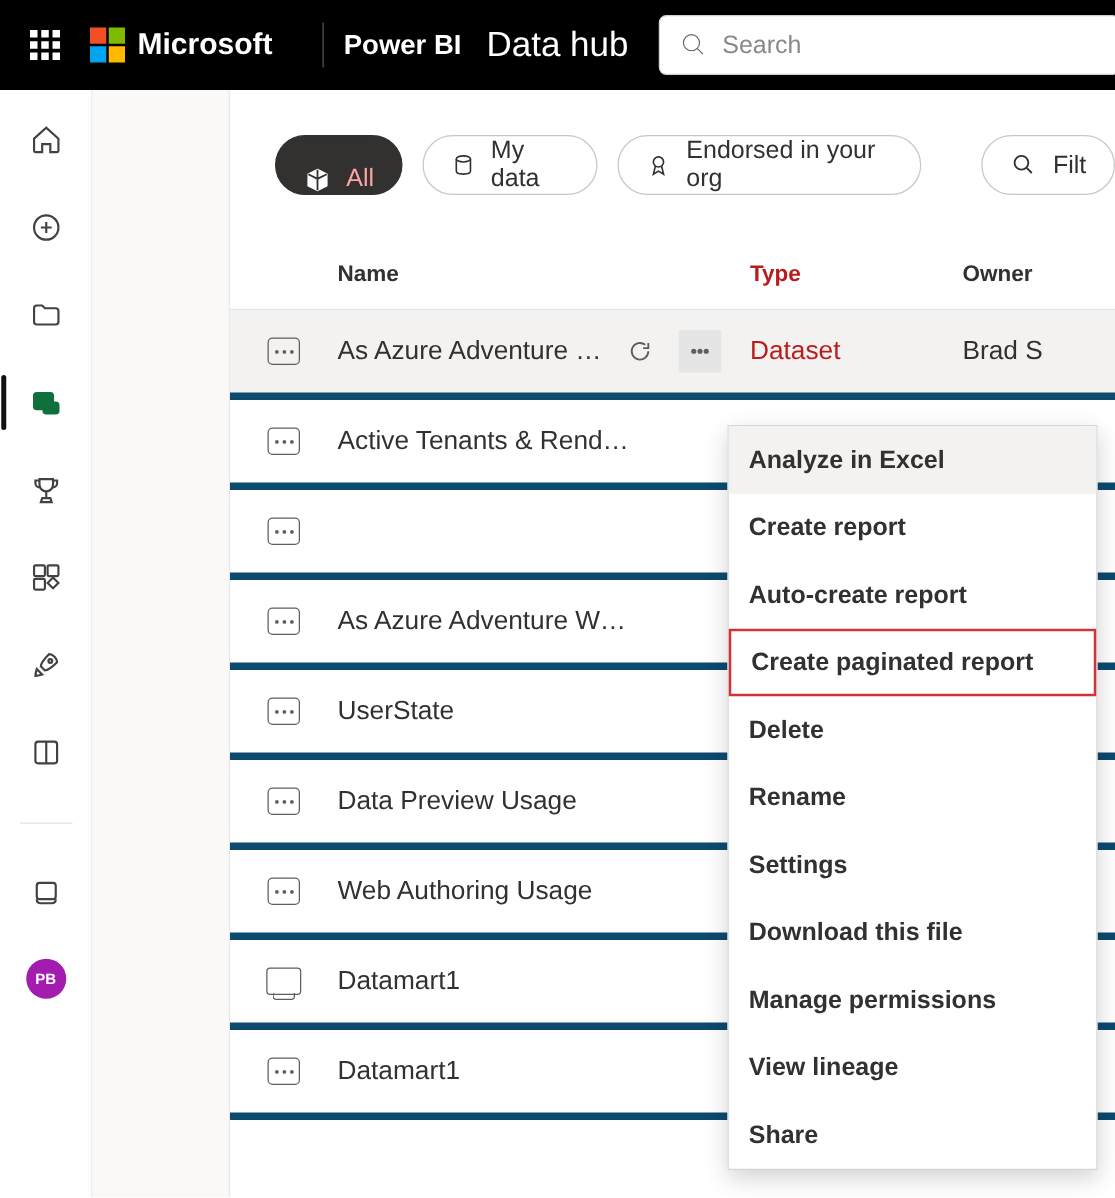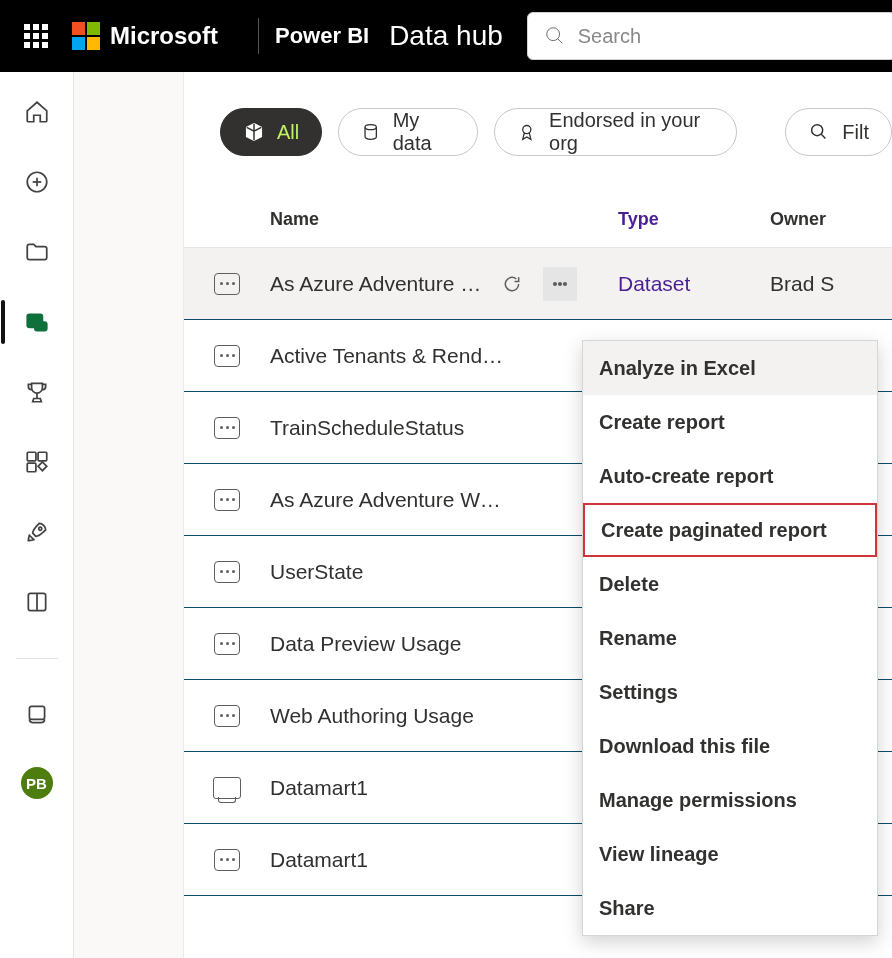--- a/index.html
+++ b/index.html
@@ -26,53 +26,53 @@
 
   
   .rail { width: 74px; background:#fff; border-right:1px solid #e6e6e6; display:flex; flex-direction:column; align-items:center; padding-top:22px; gap:34px; }
   .rail-item { width:36px; height:36px; display:flex; align-items:center; justify-content:center; color:#424242; cursor:pointer; border-left:3px solid transparent; margin-left:-3px;}
   .rail-item.active { color:#0f703b; }
   .rail-item.active-wrap { position:relative; }
   .rail-item.active-wrap::before { content:''; position:absolute; left:-19px; top:-4px; width:4px; height:44px; background:#111; border-radius:2px;}
   .rail-item svg { width:26px; height:26px; stroke:#424242; fill:none; stroke-width:1.6; }
   .rail-item.active svg { stroke:#0f703b; fill:#0f703b; }
   .rail-sep { width:42px; height:1px; background:#e1e1e1; margin:4px 0; }
-  .avatar { width:32px; height:32px; border-radius:50%; background:#4d7c0f; color:#fff; font-size:15px; font-weight:600; display:flex; align-items:center; justify-content:center; }
+  .avatar { width:32px; height:32px; border-radius:50%; background:#a21caf; color:#fff; font-size:12px; font-weight:600; display:flex; align-items:center; justify-content:center; }
 
   
   .band { width: 110px; background:#faf9f8; border-right:1px solid #eaeaea; }
 
   
   .main { flex:1; background:#fff; position:relative; }
 
   .chips { display:flex; gap:16px; padding: 36px 0 0 36px; }
   .chip { height:48px; border-radius:24px; border:1px solid #c7c7c7; background:#fff; display:flex; align-items:center; padding:0 22px; font-size:20px; cursor:pointer; gap:12px;}
-  .chip.active { background:#323130; color:#bef264; border-color:#323130; }
+  .chip.active { background:#323130; color:#fca5a5; border-color:#323130;align-items:flex-end; }
   .chip svg{ width:22px; height:22px; stroke:currentColor; fill:none; stroke-width:1.6;}
   .chip.active svg{ stroke:#fff; fill:#fff;}
   .chip.outline svg{ fill:none;}
 
   .table { margin-top: 36px; }
   .thead, .trow { display:grid; grid-template-columns: 86px 330px 170px 1fr; align-items:center; }
   .thead { height:56px; border-bottom:1px solid #e6e6e6; font-weight:600; font-size:18px; color:#323130; }
   .thead .c-name{ padding-left:0;}
-  .trow { height:72px; border-bottom:1px solid #0c4a6e; font-size:21px;}
+  .trow { height:72px; border-bottom:6px solid #0c4a6e; font-size:21px;}
   .trow.hover { background:#f3f2f1;}
   .c-icon{ display:flex; justify-content:center; }
   .ds-icon{ width:26px; height:22px; border:1.8px solid #605e5c; border-radius:4px; display:flex; align-items:center; justify-content:center; gap:3px;}
   .ds-icon::before,.ds-icon::after{content:'';width:3px;height:3px;background:#605e5c;border-radius:50%;}
   .ds-dot{width:3px;height:3px;background:#605e5c;border-radius:50%;}
   .dm-icon{ width:28px; height:22px; border:1.8px solid #605e5c; border-radius:3px; position:relative;}
   .dm-icon::after{content:'';position:absolute;left:4px; right:4px; bottom:-5px; height:5px; border:1.8px solid #605e5c; border-top:none; border-radius:0 0 3px 3px;}
   .c-name{ display:flex; align-items:center; gap:14px; }
   .nm{ white-space:nowrap; overflow:hidden; text-overflow:ellipsis; max-width: 240px;}
   .refresh-ic, .more-ic { width:34px; height:34px; display:flex; align-items:center; justify-content:center; stroke:#605e5c; }
   .refresh-ic svg, .more-ic svg{width:20px;height:20px;stroke:#605e5c;fill:none;stroke-width:1.8;}
   .more-ic.open{ background:#e5e5e5; }
-  .c-type{ color:#4c1d95;margin-left:18px; }
+  .c-type{ color:#b91c1c; }
   .c-owner{ color:#323130; white-space:nowrap; overflow:hidden;}
 
   
   .ctx { position:absolute; left:398px; top:268px; width:296px; background:#fff; border:1px solid #d6d6d6; box-shadow:0 6px 18px rgba(0,0,0,0.18); padding:0 0; z-index:50;font-weight:bold;}
   .ctx-item{ height:54px; display:flex; align-items:center; padding:0 16px; font-size:20px; cursor:pointer; }
   .ctx-item.hover{ background:#f3f2f1; }
   .ctx-item.boxed{ border:2.5px solid #d13438; }
 
 </style>
 </head>
@@ -254,23 +254,20 @@
             </div>
             <div class="c-type"></div>
             <div class="c-owner"></div>
           </div>
           <div class="trow">
             <div class="c-icon">
               <div class="ds-icon">
                 <div class="ds-dot"></div>
               </div>
             </div>
-            <div class="c-name">
-              <span class="nm">TrainScheduleStatus</span>
-            </div>
             <div class="c-type"></div>
             <div class="c-owner"></div>
           </div>
           <div class="trow">
             <div class="c-icon">
               <div class="ds-icon">
                 <div class="ds-dot"></div>
               </div>
             </div>
             <div class="c-name">

